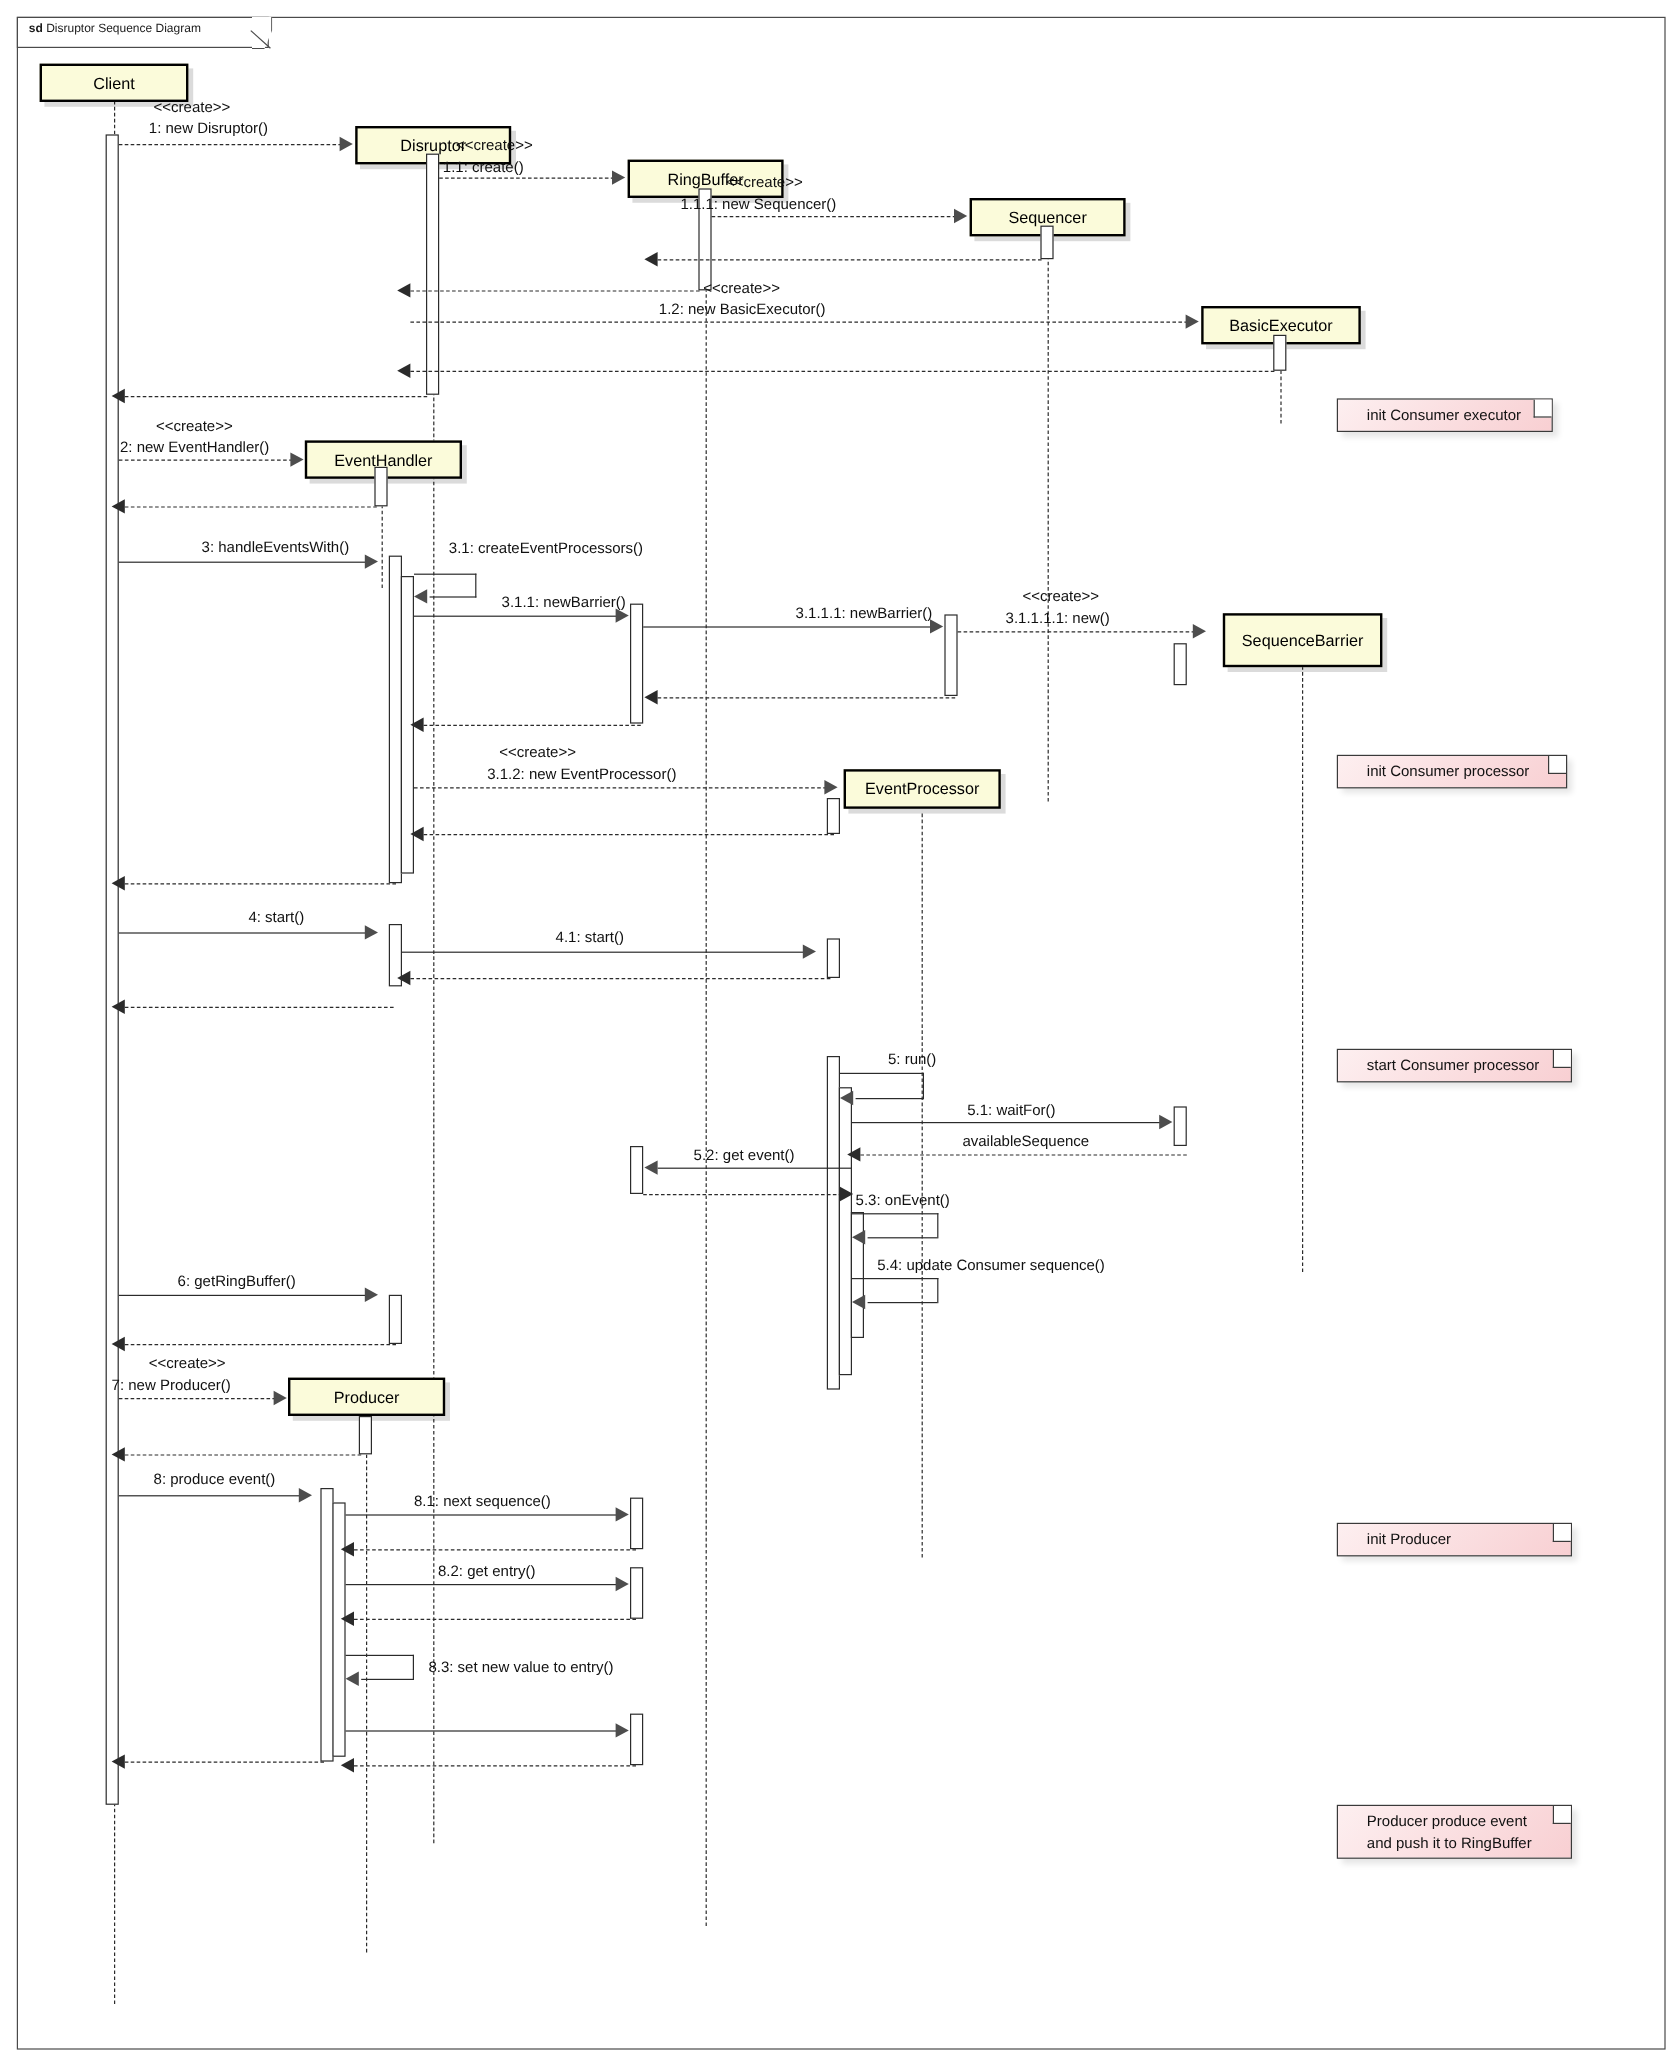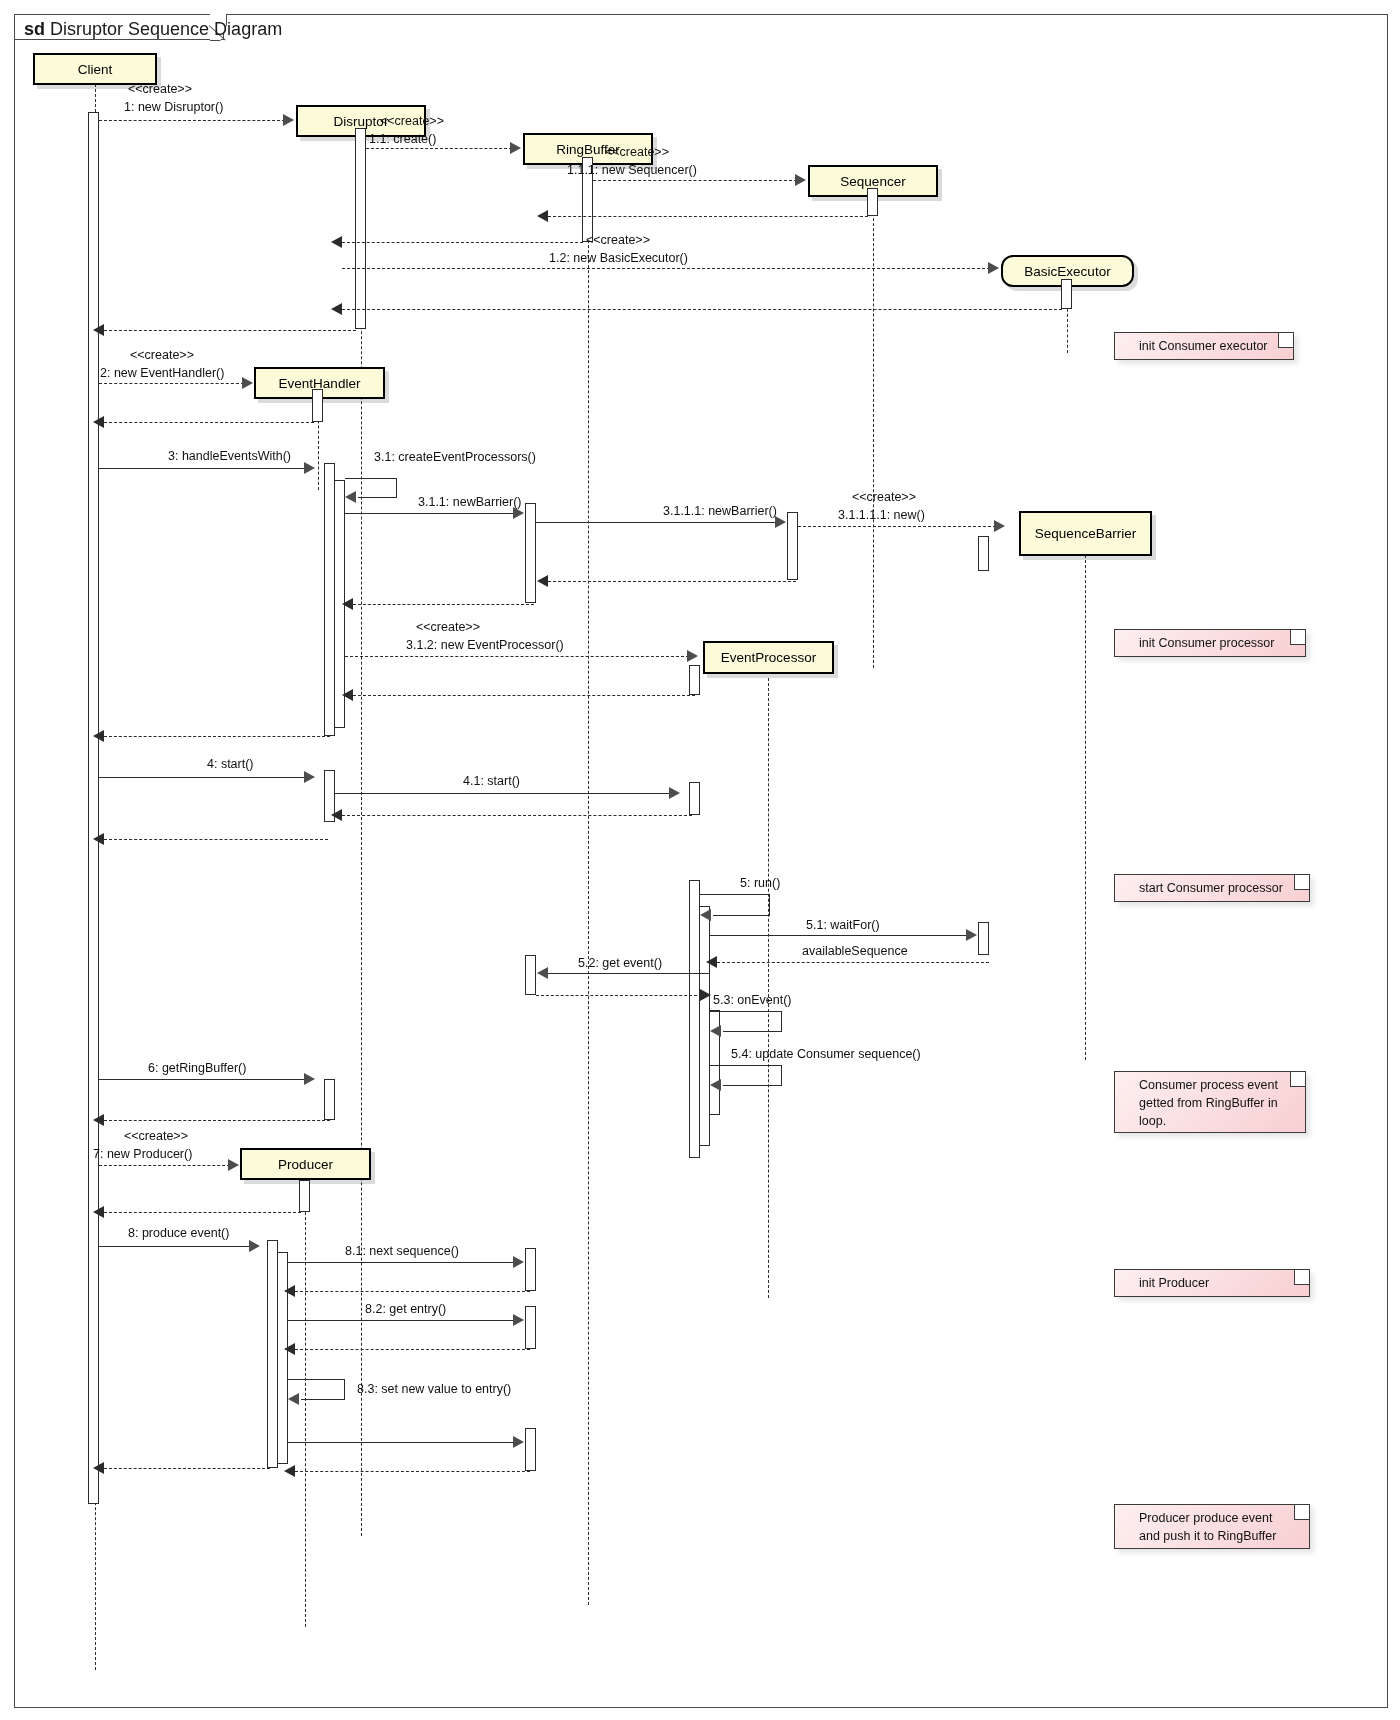--- a/index.html
+++ b/index.html
@@ -3,21 +3,21 @@
 <meta charset="utf-8">
 <style>
   html,body{margin:0;padding:0;background:#ffffff;}
   body{font-family:"Liberation Sans",sans-serif;}
   #canvas{position:relative;width:1400px;height:1720px;background:#ffffff;overflow:hidden;}
 
   
   .frame{position:absolute;border:1px solid #4a4a4a;background:#fff;}
   .frame-tab{position:absolute;border:1px solid #4a4a4a;background:#fff;
     box-sizing:border-box;}
-  .frame-label{position:absolute;font-size:18px;color:#1a1a1a;white-space:nowrap;}
+  .frame-label{position:absolute;font-size:10px;color:#1a1a1a;white-space:nowrap;}
   .frame-label b{font-weight:bold;}
 
   
   .lifebox{position:absolute;background:#fbfbda;border:2px solid #000;
     box-shadow:4px 4px 0 rgba(0,0,0,0.14);
     display:flex;align-items:center;justify-content:center;
     font-size:13.5px;color:#000000;box-sizing:border-box;}
 
   
   .lifeline{position:absolute;width:0;border-left:1.6px dashed #2b2b2b;}
@@ -90,21 +90,21 @@
   </div>
   <div class="lifebox" style="left:296px;top:105px;width:130px;height:32px;">
     <span>Disruptor</span>
   </div>
   <div class="lifebox" style="left:523px;top:133px;width:130px;height:32px;">
     <span>RingBuffer</span>
   </div>
   <div class="lifebox" style="left:808px;top:165px;width:130px;height:32px;">
     <span>Sequencer</span>
   </div>
-  <div class="lifebox" style="left:1001px;top:255px;width:133px;height:32px;border-radius:12px;">
+  <div class="lifebox" style="left:1001px;top:255px;width:133px;height:32px;">
     <span>BasicExecutor</span>
   </div>
   <div class="lifebox" style="left:254px;top:367px;width:131px;height:32px;">
     <span>EventHandler</span>
   </div>
   <div class="lifebox" style="left:1019px;top:511px;width:133px;height:45px;">
     <span>SequenceBarrier</span>
   </div>
   <div class="lifebox" style="left:703px;top:641px;width:131px;height:33px;">
     <span>EventProcessor</span>
@@ -329,24 +329,20 @@
   <div class="note" style="left:1114px;top:629px;width:192px;height:28px;">
     <span class="fold"></span>
     <span>init Consumer processor</span>
   </div>
 
   <div class="note" style="left:1114px;top:874px;width:196px;height:28px;">
     <span class="fold"></span>
     <span>start Consumer processor</span>
   </div>
 
-  <div class="note" style="left:1114px;top:1071px;width:192px;height:62px;">
-    <span class="fold"></span>
-    <span>Consumer process event getted from RingBuffer in loop.</span>
-  </div>
 
   <div class="note" style="left:1114px;top:1269px;width:196px;height:28px;">
     <span class="fold"></span>
     <span>init Producer</span>
   </div>
 
   <div class="note" style="left:1114px;top:1504px;width:196px;height:45px;">
     <span class="fold"></span>
     <span>Producer produce event and push it to RingBuffer</span>
   </div>

